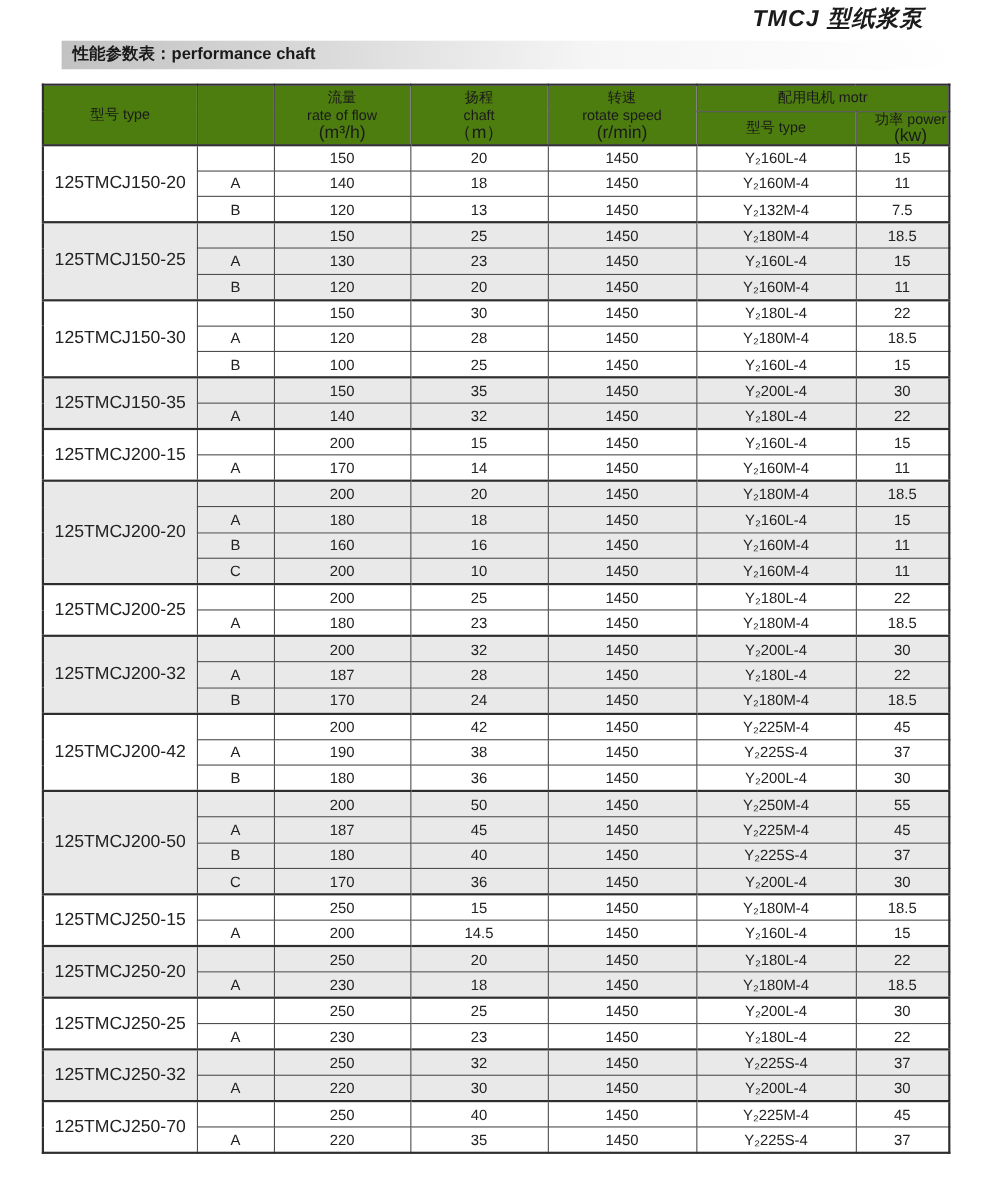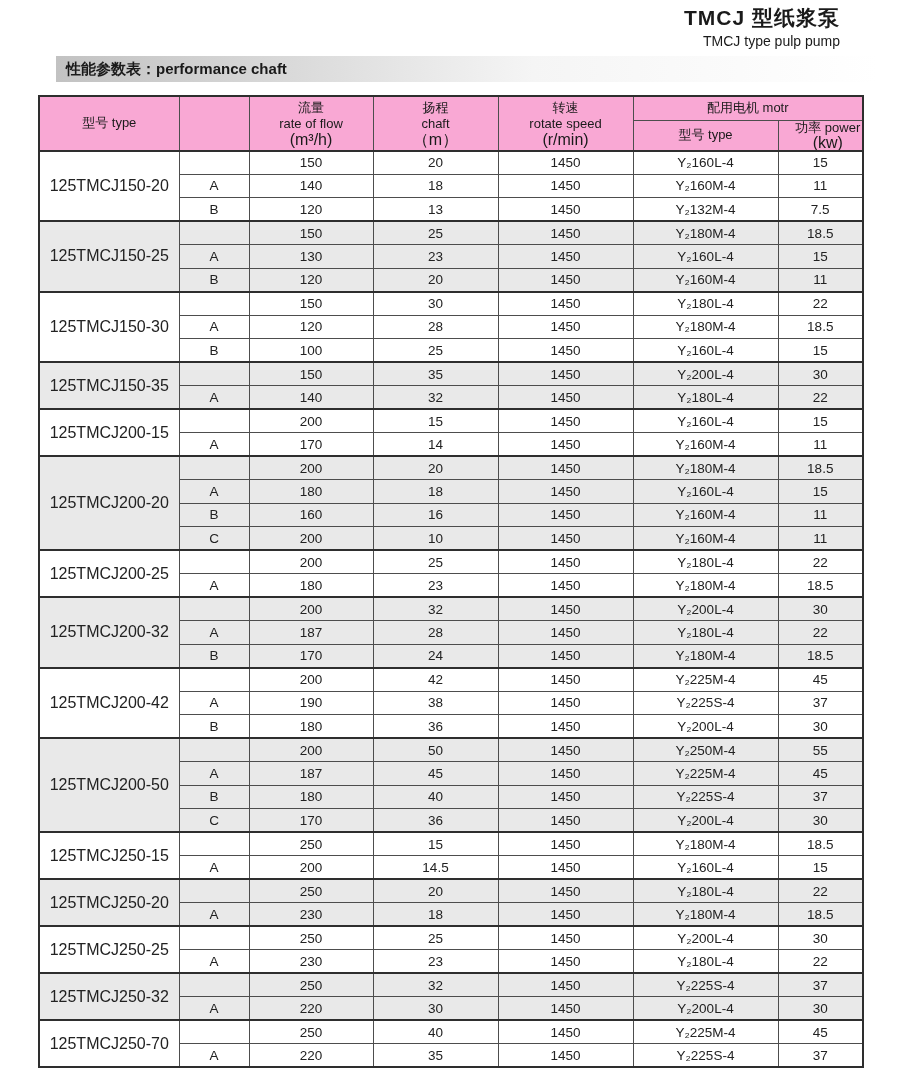--- a/index.html
+++ b/index.html
@@ -3,21 +3,21 @@
 <meta charset="utf-8">
 <style>
   * { box-sizing: border-box; }
   html, body {
     margin: 0; padding: 0;
     width: 900px; height: 1082px;
     background: #ffffff;
     font-family: "Liberation Sans", sans-serif;
     color: #1a1a1a;
   }
-  .title-block { text-align: right; padding: 5px 60px 0 0; }
+  .title-block { text-align: right; padding: 5px 60px 0 0; font-style: italic; }
   .title-cn { font-size: 21px; font-weight: bold; letter-spacing: 1px; line-height: 26px; }
   .title-en { font-size: 14px; line-height: 18px; margin-top: 1px; }
 
   .section-bar {
     margin: 6px 0 0 56px;
     width: 822px; height: 26px; line-height: 26px;
     padding-left: 10px;
     background: linear-gradient(90deg, #c2c2c2 0%, #d9d9d9 28%, #f5f5f5 58%, #ffffff 100%);
     font-size: 15px; font-weight: bold;
   }
@@ -29,40 +29,39 @@
     table-layout: fixed;
     border: 2px solid #2e2e2e;
   }
   th, td {
     border: 1px solid #4d4d4d;
     text-align: center; vertical-align: middle;
     padding: 0;
     overflow: hidden;
   }
   thead th {
-    background: #f9a8d4;
+    background: #4d7c0f;
     font-weight: normal;
     font-size: 13px; line-height: 16px; margin-left: 19px;
   }
   thead .hdr-row-top th { height: 24px; }
   thead .hdr-row-sub th { height: 29px; }
   thead th .u { font-size: 16px; line-height: 15px; }
   thead th .l { line-height: 16px; }
   thead .two-line { line-height: 14px; padding-left: 15px; }
   tbody td { height: 23.5px; font-size: 13.5px; background: #ffffff; color: #222222; }
   tr.shaded td { background: #e9e9e9; }
   tr.group-start td { border-top: 2px solid #2e2e2e; }
   td.model-cell { font-size: 16px; }
 </style>
 </head>
 <body>
 
 <div class="title-block">
   <div class="title-cn">TMCJ 型纸浆泵</div>
-  <div class="title-en">TMCJ type pulp pump</div>
 </div>
 
 <div class="section-bar">
   <span>性能参数表：performance chaft</span>
 </div>
 
 <table class="spec-table">
   <colgroup>
     <col style="width:140px">
       <col style="width:70px">

